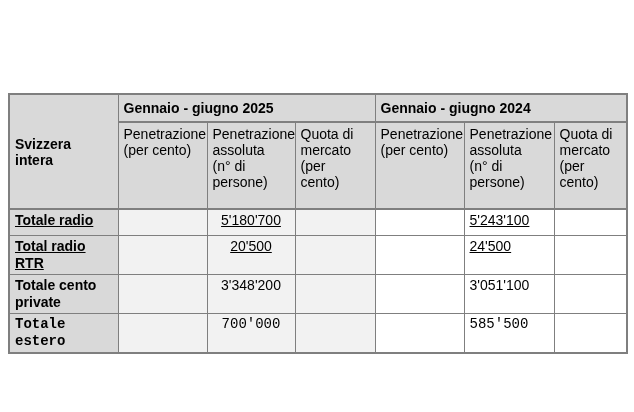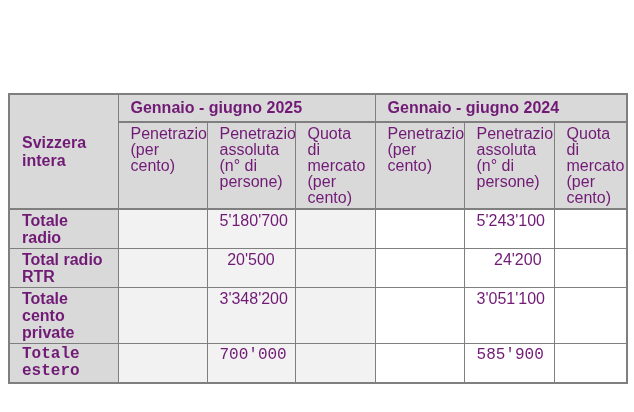--- a/index.html
+++ b/index.html
@@ -19,24 +19,24 @@
     position: absolute;
     left: 8px;
     top: 93px;
     width: 618px;
     border-collapse: collapse;
     table-layout: fixed;
     border: 2px solid #7f7f7f;
   }
   table.data-table td {
     border: 1px solid #7f7f7f;
-    font-size: 16px;
-    color: #701a75;
+    font-size: 14px;
+    color: #000000;
     vertical-align: top;
-    padding: 2px 12px;
+    padding: 2px 5px;
     overflow: hidden;
   }
   
   td.corner {
     background: #d9d9d9;
     border-bottom-width: 2px;
     padding-top: 5px;
   }
   
   tr.year-row td {
@@ -56,24 +56,24 @@
     padding-top: 3px;
   }
   
   td.row-label {
     background: #d9d9d9;
     font-weight: bold;
     line-height: 17px;
     padding-top: 4px;
   }
   td.val-2025 { background: #f2f2f2; padding-top: 4px; text-align: center; }
-  td.val-2024 { background: #ffffff; padding-top: 4px; text-align: right; }
+  td.val-2024 { background: #ffffff; padding-top: 4px; }
   
   .sec-start { border-left-width: 2px; }
-  tr.r-single td { height: 21px; }
+  tr.r-single td { height: 21px; text-decoration: underline; }
   tr.r-double td { height: 31px; }
   tr.r-last td { height: 20px; font-family: Liberation Mono, monospace; }
 </style>
 </head>
 <body>
 
 <div class="canvas">
   <table class="data-table">
     <colgroup>
       <col style="width:109px">
@@ -122,38 +122,38 @@
         <td class="val-2024">5'243'100</td>
         <td class="val-2024"></td>
       </tr>
 
       <tr class="r-single">
         <td class="row-label">Total radio RTR</td>
         <td class="val-2025"></td>
         <td class="val-2025">20'500</td>
         <td class="val-2025"></td>
         <td class="val-2024 sec-start"></td>
-        <td class="val-2024">24'200</td>
+        <td class="val-2024">24'500</td>
         <td class="val-2024"></td>
       </tr>
 
       <tr class="r-double">
         <td class="row-label">Totale cento private</td>
         <td class="val-2025"></td>
         <td class="val-2025">3'348'200</td>
         <td class="val-2025"></td>
         <td class="val-2024 sec-start"></td>
         <td class="val-2024">3'051'100</td>
         <td class="val-2024"></td>
       </tr>
 
       <tr class="r-last">
         <td class="row-label">Totale estero</td>
         <td class="val-2025"></td>
         <td class="val-2025">700'000</td>
         <td class="val-2025"></td>
         <td class="val-2024 sec-start"></td>
-        <td class="val-2024">585'900</td>
+        <td class="val-2024">585'500</td>
         <td class="val-2024"></td>
       </tr>
     </tbody>
   </table>
 </div>
 
 </body></html>

